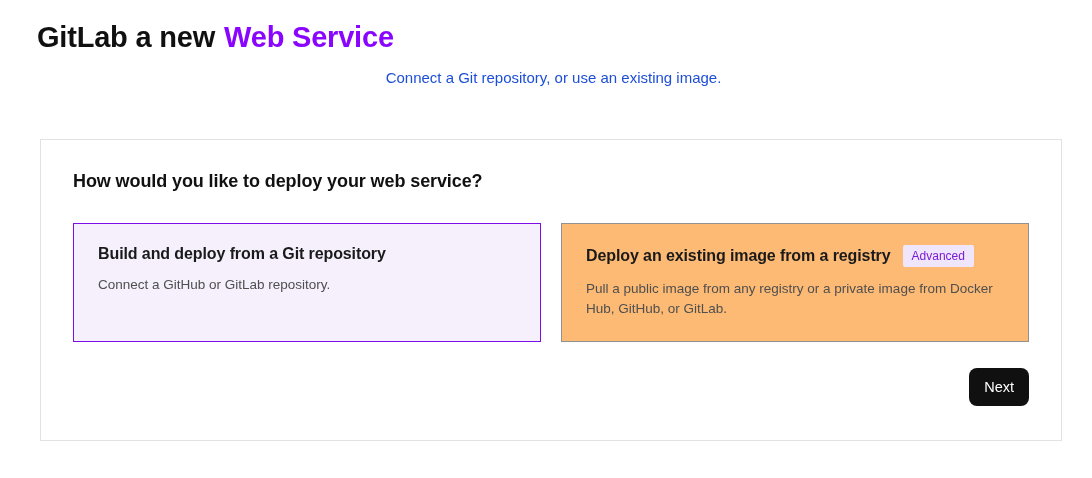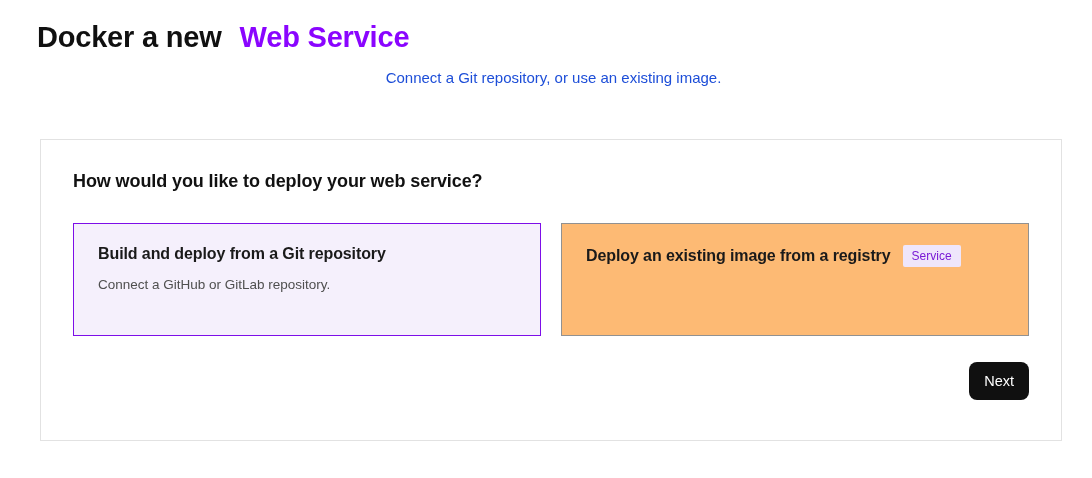--- a/index.html
+++ b/index.html
@@ -13,21 +13,21 @@
   .page { padding-top: 21px; }
   .page-title {
     margin-left: 37px;
     font-size: 29px;
     font-weight: 600;
     letter-spacing: -0.2px;
     color: #101010;
   }
   .page-title .highlight {
     color: var(--accent, #8A05FF);
-    margin-left: 18px;
+    margin-left: 9px;
     font-weight: 600;
   }
   .page-subtitle {
     margin: 15px 0 0 15px;
     font-size: 15px;
     color: #1d4ed8;
     text-align: center;
   }
   .panel {
     margin: 53px 0 0 40px;
@@ -101,42 +101,43 @@
     padding: 11px 15px;
     border-radius: 8px;
     cursor: pointer;
   }
 </style>
 </head>
 <body>
 
 <div class="page">
 
-  <h1 class="page-title"><span>Docker a new</span><span class="highlight">Web Service</span></h1>
+  <h1 class="page-title"><span>GitLab a new</span><span class="highlight">Web Service</span></h1>
 
   <p class="page-subtitle">Connect a Git repository, or use an existing image.</p>
 
   <div class="panel">
 
     <h2 class="panel-question">How would you like to deploy your web service?</h2>
 
     <div class="options">
 
       <div class="option-card selected">
         <div class="option-title-row">
           <span class="option-title">Build and deploy from a Git repository</span>
         </div>
         <p class="option-desc">Connect a GitHub or GitLab repository.</p>
       </div>
 
       <div class="option-card">
         <div class="option-title-row">
           <span class="option-title">Deploy an existing image from a registry</span>
-          <span class="badge">Service</span>
+          <span class="badge">Advanced</span>
         </div>
+        <p class="option-desc">Pull a public image from any registry or a private image from Docker Hub, GitHub, or GitLab.</p>
       </div>
 
     </div>
 
     <div class="panel-footer">
       <button class="next-button">Next</button>
     </div>
 
   </div>
 </div>

